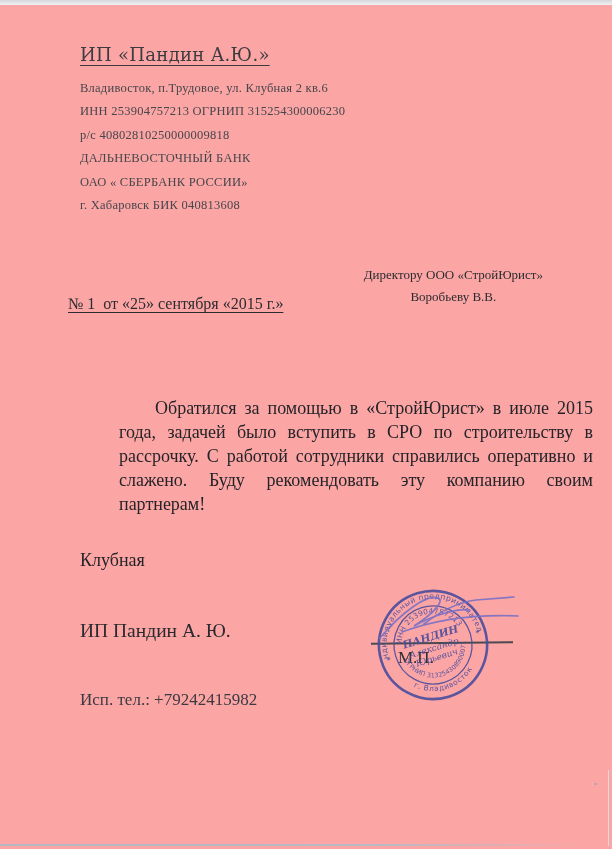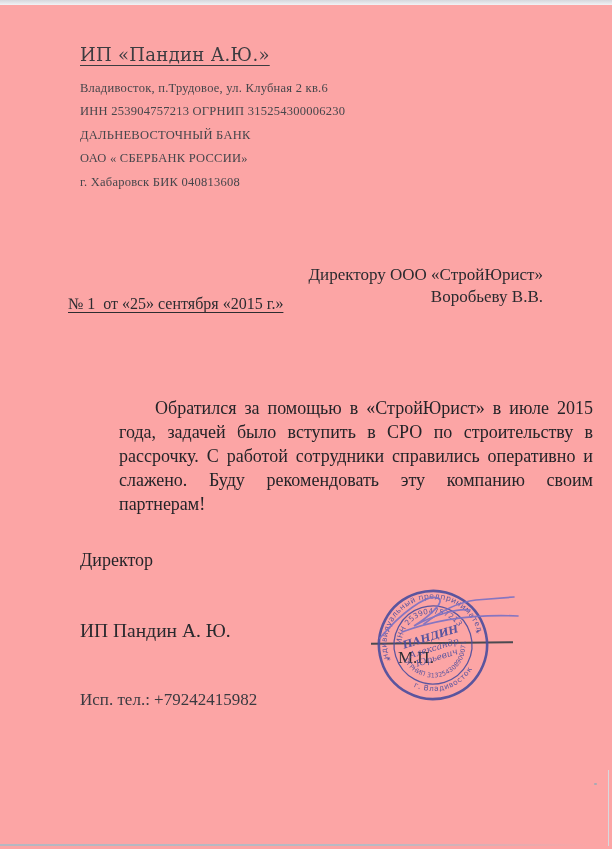--- a/index.html
+++ b/index.html
@@ -40,21 +40,21 @@
   
   .ref-row{
     position:absolute;left:68px;top:264px;width:475px;
     display:flex;justify-content:space-between;align-items:flex-start;
   }
   .ref-number{
     font-size:16px;color:#2c2c30;padding-top:7px;white-space:pre;
     text-decoration:underline;text-underline-offset:3px;margin-top:24px;
   }
   .addressee{
-    text-align:right;font-size:17px;line-height:22px;color:#2b2b2f;
+    text-align:center;font-size:13px;line-height:22px;color:#2b2b2f;
   }
 
   
   .doc-title{
     position:absolute;left:79px;top:332px;width:474px;
     text-align:center;font-size:17px;letter-spacing:1.2px;color:#2a2a2e;
   }
   .body-par{
     position:absolute;left:79px;top:396px;width:474px;
     font-size:18px;line-height:24px;color:#242428;
@@ -79,35 +79,36 @@
 
   <div class="scan-top-band"></div>
   <div class="scan-bottom-line"></div>
   <div class="scan-right-edge"></div>
   <div class="scan-speck"></div>
 
   <div class="company">ИП «Пандин А.Ю.»</div>
   <div class="addr">
     <div>Владивосток, п.Трудовое, ул. Клубная 2 кв.6</div>
     <div>ИНН 253904757213 ОГРНИП 315254300006230</div>
+    <div>р/с 40802810250000009818</div>
     <div>ДАЛЬНЕВОСТОЧНЫЙ БАНК</div>
     <div>ОАО « СБЕРБАНК РОССИИ»</div>
     <div>г. Хабаровск БИК 040813608</div>
   </div>
 
   <div class="ref-row">
     <div class="ref-number">№ 1  от «25» сентября «2015 г.»</div>
     <div class="addressee">
       <div>Директору ООО «СтройЮрист»</div>
       <div>Воробьеву В.В.</div>
     </div>
   </div>
 
   <div class="body-par">Обратился за помощью в «СтройЮрист» в июле 2015 года, задачей было вступить в СРО по строительству в рассрочку. С работой сотрудники справились оперативно и слажено. Буду рекомендовать эту компанию своим партнерам!</div>
-  <div class="role">Директор</div>
+  <div class="role">Клубная</div>
 
   <div class="signer-name">ИП Пандин А. Ю.</div>
   <div class="sig-line"></div>
   <div class="seal-placeholder">М.П.</div>
 
   <svg class="stamp-svg" width="116" height="116" viewBox="-58 -58 116 116">
     <g fill="none" stroke="#4a4d9e">
       <circle cx="0" cy="0" r="54" stroke-width="2.6"></circle>
       <circle cx="0" cy="0" r="39" stroke-width="1.3"></circle>
     </g>

